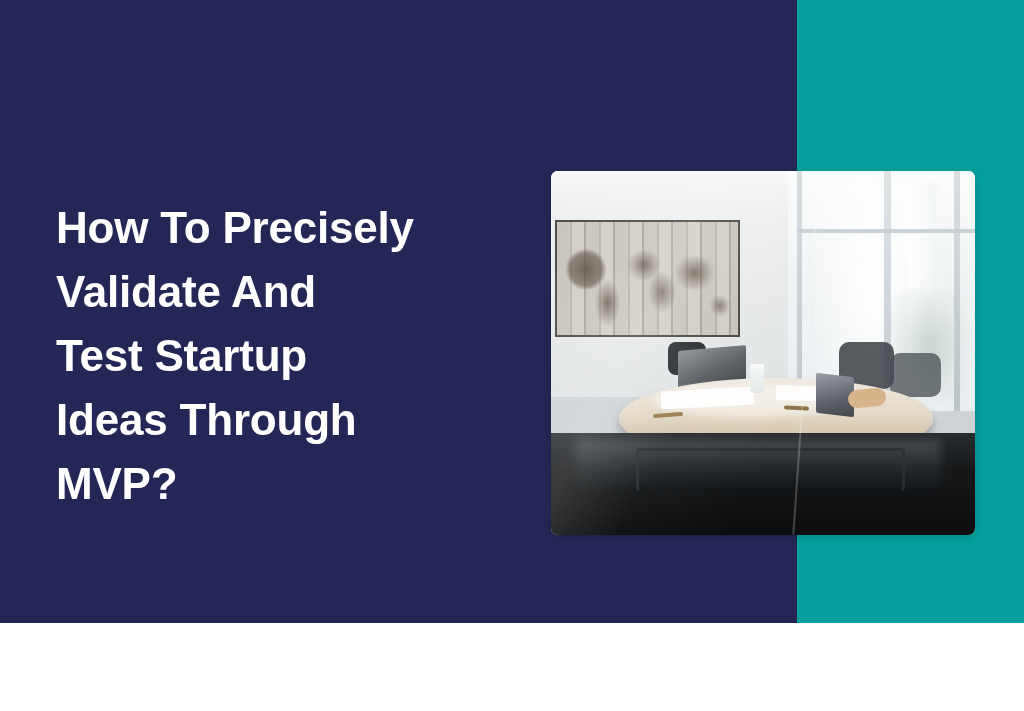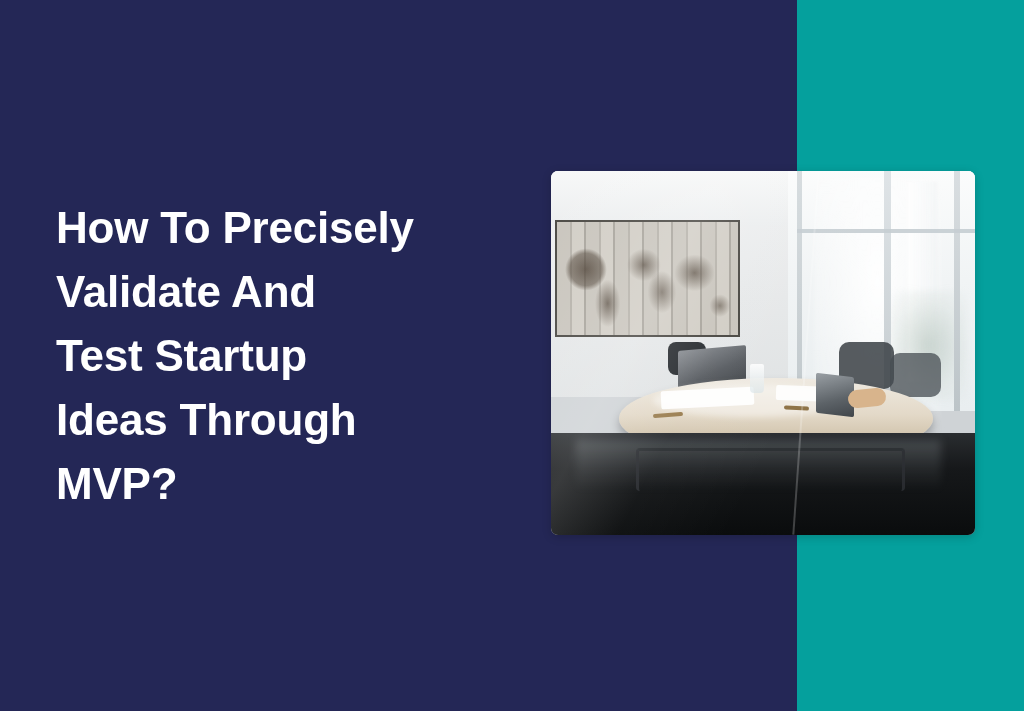--- a/index.html
+++ b/index.html
@@ -8,21 +8,21 @@
     padding: 0;
     background: #ffffff;
   }
   body {
     font-family: "Liberation Sans", sans-serif;
   }
 
   .banner {
     position: relative;
     width: 1024px;
-    height: 711px;
+    height: 623px;
     overflow: hidden;
     background: #be185d;
   }
 
   
   .bg-navy {
     position: absolute;
     inset: 0;
     background: #242756;
   }

